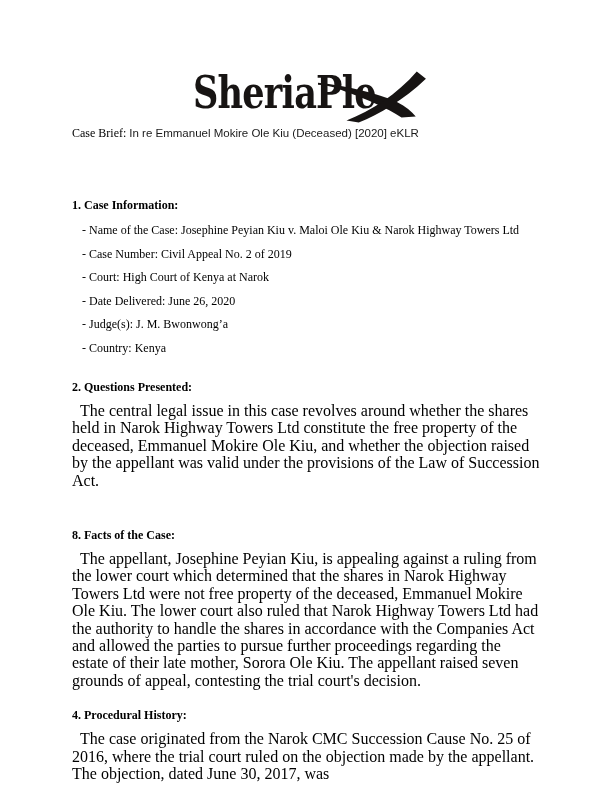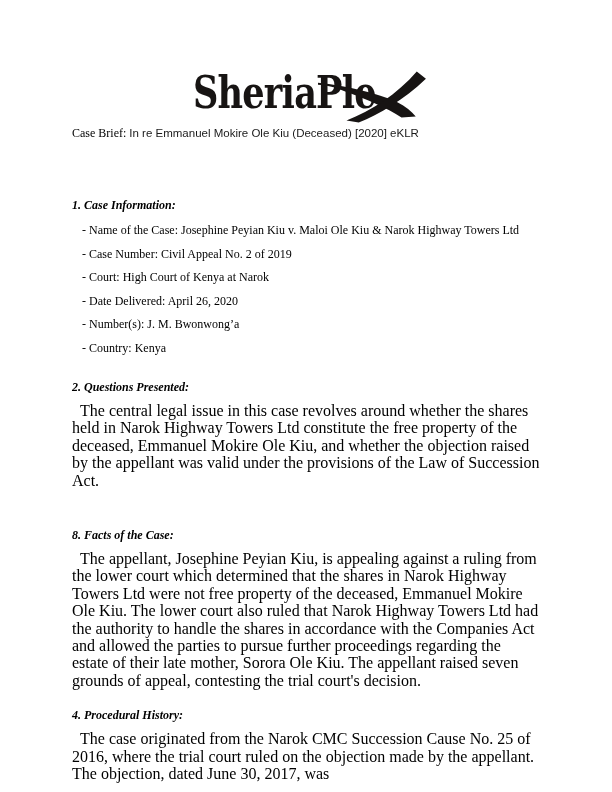--- a/index.html
+++ b/index.html
@@ -20,21 +20,21 @@
   .header-line {
     position:absolute; left:72px; top:126px; width:500px;
     font-size:12px; line-height:15px; white-space:nowrap;
   }
   .header-line .prefix { font-family:"Liberation Serif", serif; }
   .header-line .title  { font-family:"Liberation Sans", sans-serif; font-size:11.5px; color:#1a1a1a; }
   
   .content { position:absolute; left:72px; top:197px; width:469px; }
   .section { margin:0; }
   .section h2 {
-    font-size:12px; font-weight:bold; margin:0; padding:0; line-height:16px;font-style:italic;
+    font-size:12px; font-weight:bold; margin:0; padding:0; line-height:16px;
   }
   .sec-1 { margin-bottom:19px; }
   .sec-2 { margin-bottom:38px; }
   .sec-3 { margin-bottom:18px; }
   .info-list { list-style:none; margin:6px 0 0 0; padding:0; }
   .info-list li {
     line-height:23.5px; font-size:12px; padding-left:10px; white-space:nowrap;
   }
   .section p {
     margin:7px 0 0 0; font-size:16px; line-height:17.4px;
@@ -60,22 +60,22 @@
   </div>
 
   <div class="content">
 
     <div class="section sec-1">
       <h2>1. Case Information:</h2>
       <ul class="info-list">
         <li>- Name of the Case: Josephine Peyian Kiu v. Maloi Ole Kiu &amp; Narok Highway Towers Ltd</li>
         <li>- Case Number: Civil Appeal No. 2 of 2019</li>
         <li>- Court: High Court of Kenya at Narok</li>
-        <li>- Date Delivered: April 26, 2020</li>
-        <li>- Number(s): J. M. Bwonwong’a</li>
+        <li>- Date Delivered: June 26, 2020</li>
+        <li>- Judge(s): J. M. Bwonwong’a</li>
         <li>- Country: Kenya</li>
       </ul>
     </div>
 
     <div class="section sec-2">
       <h2>2. Questions Presented:</h2>
       <p>The central legal issue in this case revolves around whether the shares held in Narok Highway Towers Ltd constitute the free property of the deceased, Emmanuel Mokire Ole Kiu, and whether the objection raised by the appellant was valid under the provisions of the Law of Succession Act.</p>
     </div>
 
     <div class="section sec-3">

